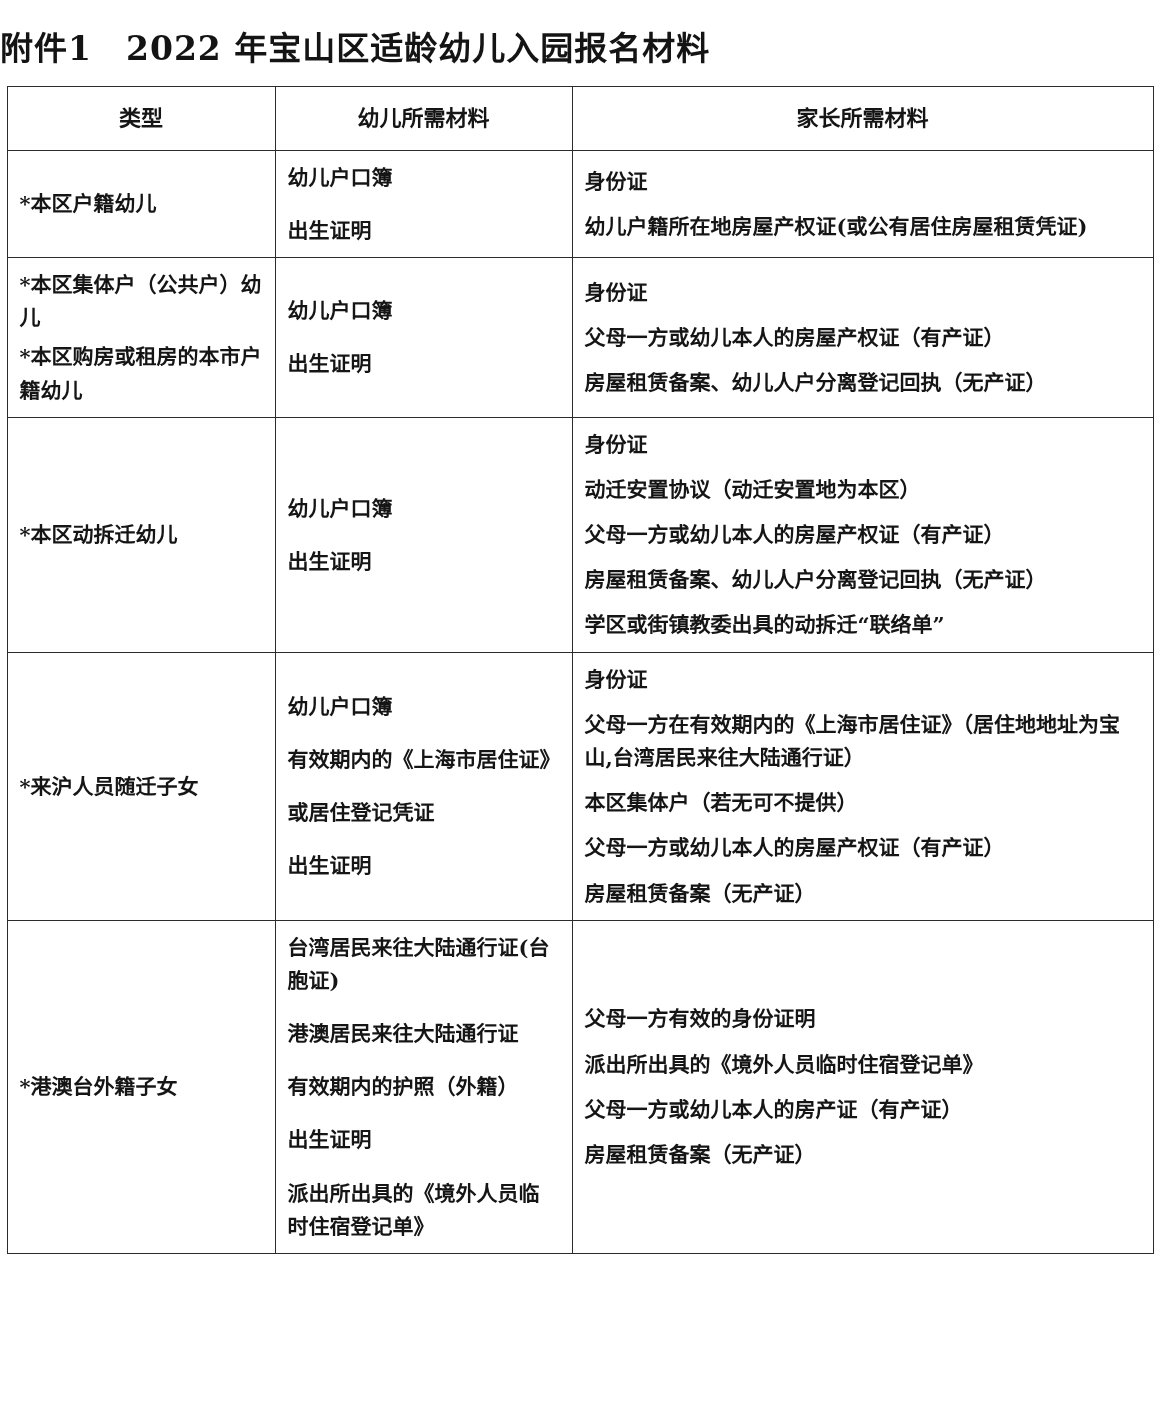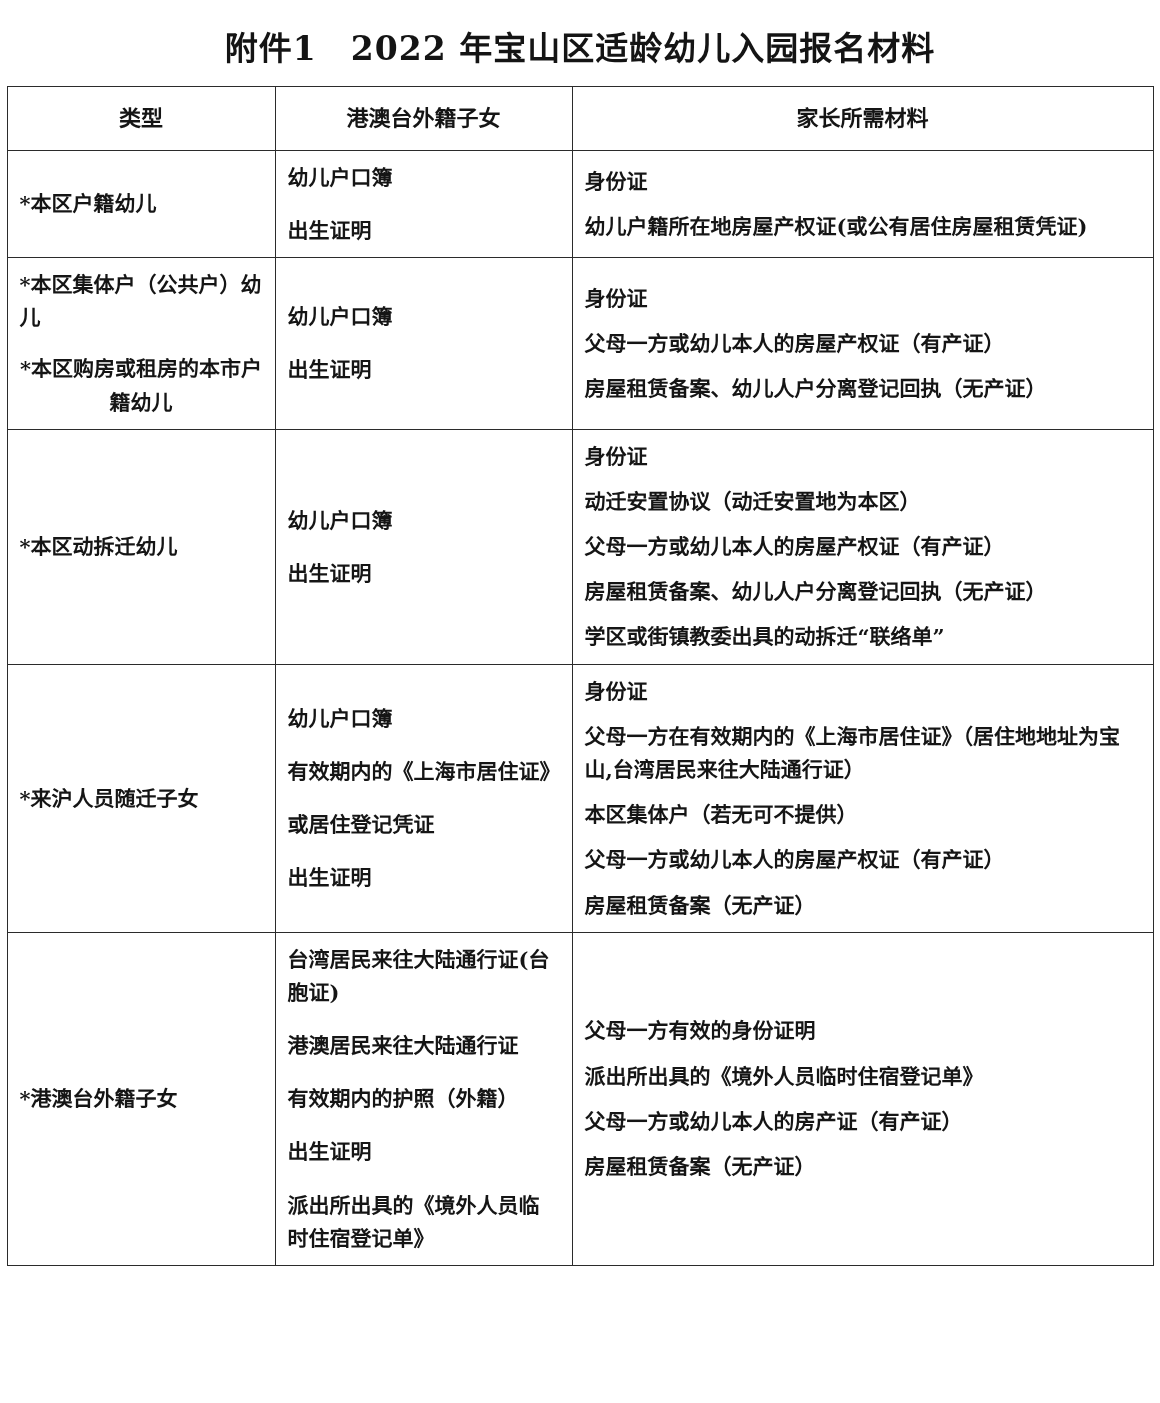--- a/index.html
+++ b/index.html
@@ -17,21 +17,20 @@
     overflow: hidden;
   }
   .page {
     width: 1160px;
     height: 1403px;
     box-sizing: border-box;
     padding: 0;
     position: relative;
   }
   .doc-title {
-    text-align: center;
     font-size: 33px;
     font-weight: 700;
     letter-spacing: 1px;
     margin: 22px 0 16px 0;
     font-family: "DejaVu Serif", "Liberation Serif", serif;
     color: #141414;
   }
   table.matrix {
     border-collapse: collapse;
     width: 1146px;
@@ -72,41 +71,40 @@
     display: block;
     white-space: pre-wrap;
   }
   .line + .line {
     margin-top: 20px;
   }
   td.cell-parent .line + .line {
     margin-top: 12px;
   }
   td.cell-type .line + .line {
-    margin-top: 18px;
-    text-align: center;
+    margin-top: 6px;
   }
 </style>
 </head>
 <body>
 
 <div class="page">
 
   <div class="doc-title">附件1　2022 年宝山区适龄幼儿入园报名材料</div>
 
   <table class="matrix">
     <colgroup>
       <col class="c1">
       <col class="c2">
       <col class="c3">
     </colgroup>
     <thead>
       <tr>
         <th>类型</th>
-        <th>港澳台外籍子女</th>
+        <th>幼儿所需材料</th>
         <th>家长所需材料</th>
       </tr>
     </thead>
     <tbody>
 
       <tr>
         <td class="cell-type">
           <span class="line">*本区户籍幼儿</span>
         </td>
         <td class="cell-child">

